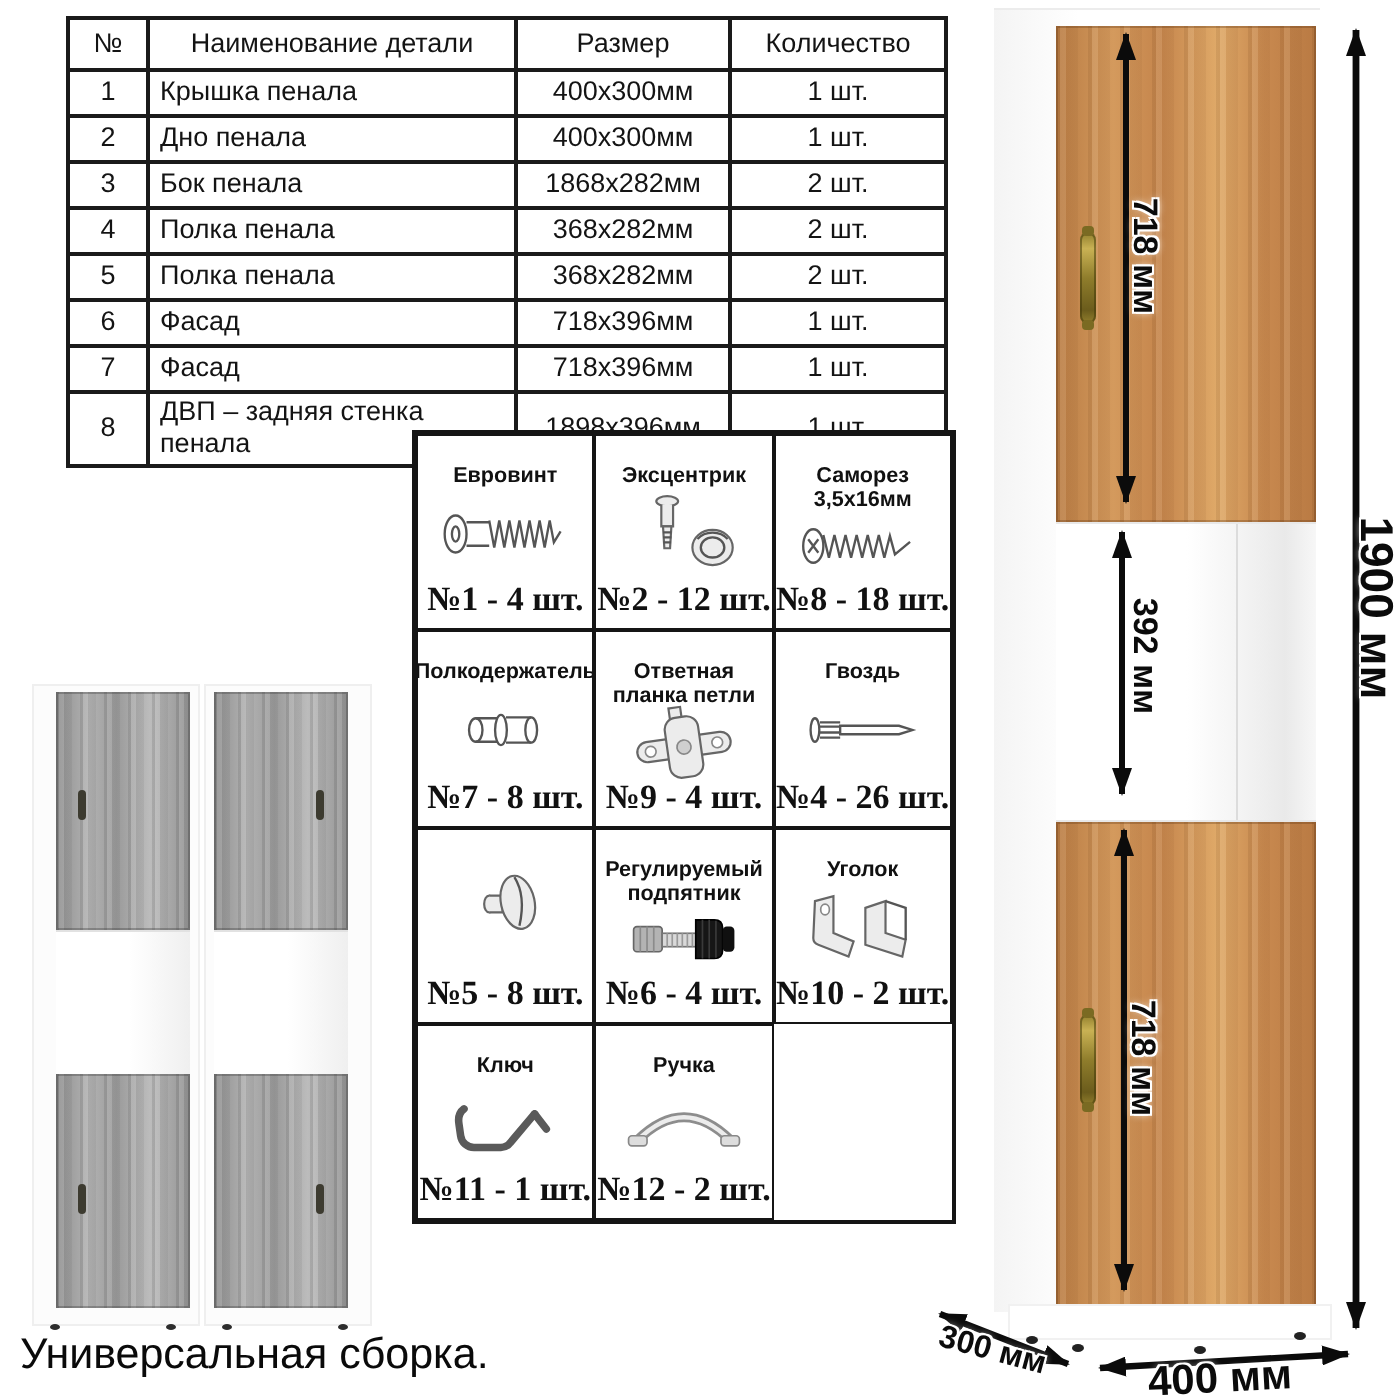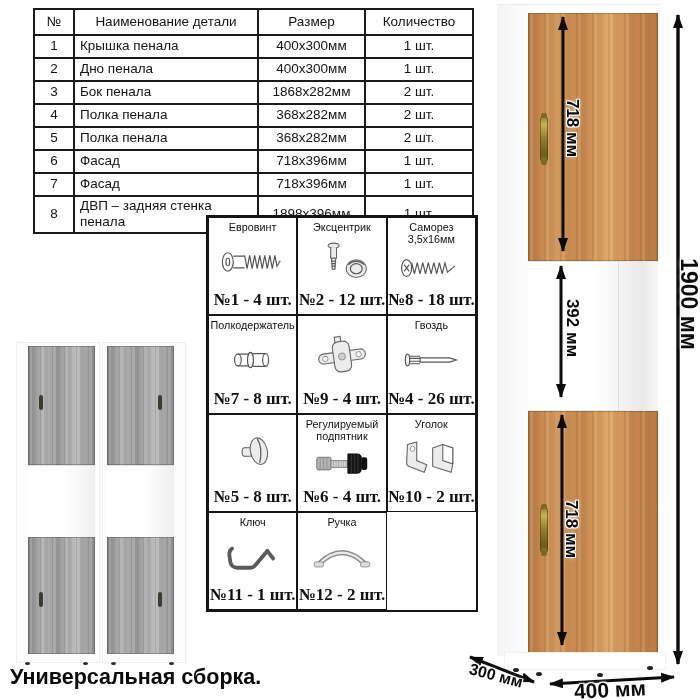--- a/index.html
+++ b/index.html
@@ -13,21 +13,21 @@
   .parts td{height:19px;text-align:center;}
   .parts td.nm{text-align:left;}
   .c-no{width:28px;}.c-nm{width:172px;}.c-sz{width:95px;}.c-qt{width:96px;}
 
   
   .hw{position:absolute;left:206px;top:215px;width:272px;height:397px;display:grid;
       grid-template-columns:repeat(3,1fr);grid-template-rows:repeat(4,1fr);
       border:2.5px solid #151515;background:#fff;box-sizing:border-box;}
   .hw-cell{border:1.3px solid #151515;display:flex;flex-direction:column;align-items:center;
            justify-content:space-between;padding:3px 2px 4px;box-sizing:border-box;overflow:hidden;}
-  .hw-title{font-weight:normal;font-size:10.8px;text-align:center;line-height:1.12;}
+  .hw-title{font-weight:bold;font-size:10.8px;text-align:center;line-height:1.12;margin-top:11px;}
   .hw-count{font-weight:bold;font-size:17px;white-space:nowrap;font-family:Liberation Serif, serif;}
   .hw-ic{flex:1;display:flex;align-items:center;justify-content:center;min-height:0;}
   .hw-ic svg{width:74px;height:42px;}
 
   
   .oak{background:
     repeating-linear-gradient(90deg, rgba(101,58,22,.12) 0 2px, rgba(255,246,230,.10) 2px 5px,
       rgba(120,70,30,.08) 5px 11px, rgba(0,0,0,0) 11px 16px),
     linear-gradient(90deg,#b97c44,#d49a5d 22%,#c5854c 40%,#dfa968 62%,#c8894f 80%,#b97a43);
     box-shadow:inset 0 0 0 1px rgba(90,50,15,.3);}
@@ -70,21 +70,21 @@
   .brass:before,.brass:after{content:"";position:absolute;left:1px;width:6px;height:5px;border-radius:2px;
          background:#7a6a22;}
   .brass:before{top:-3px;}.brass:after{bottom:-3px;}
 
   
   .dimsvg{position:absolute;left:0;top:0;z-index:5;pointer-events:none;}
   .dim{position:absolute;z-index:6;font-weight:bold;color:#0b0b0b;white-space:nowrap;
        text-shadow:-1px -1px 0 #fff,1px -1px 0 #fff,-1px 1px 0 #fff,1px 1px 0 #fff,0 0 4px #fff;}
   .dim-v{transform:translate(-50%,-50%) rotate(90deg);}
 
-  .caption{position:absolute;left:10px;top:665px;font-size:21.5px;font-weight:bold;color:#0a0a0a;}
+  .caption{position:absolute;left:10px;top:665px;font-size:21.5px;font-weight:normal;color:#0a0a0a;}
 
   .ic-line{stroke:#555;fill:none;stroke-width:1.4;}
   .ic-fill{stroke:#666;fill:#ececec;stroke-width:1.3;}
 </style>
 </head>
 <body>
 
 <div class="canvas">
 
   <table class="parts">
@@ -198,20 +198,21 @@
         <ellipse class="ic-line" cx="37" cy="25" rx="3.5" ry="9" fill="#fafafa"></ellipse>
         <path class="ic-line" d="M40 17.5 h15 M40 32.5 h15"></path>
         <ellipse class="ic-line" cx="55" cy="25" rx="3.5" ry="7.5" fill="#fafafa"></ellipse>
           </svg>
       </div>
       <div class="hw-count">№7 - 8 шт.</div>
     </div>
 
 
     <div class="hw-cell">
+      <div class="hw-title">Ответная планка петли</div>
       <div class="hw-ic">
         <svg viewBox="0 0 80 50">
             <g transform="rotate(-8 40 28)">
         <rect class="ic-fill" x="34" y="4" width="7" height="9" fill="#d5d5d5"></rect>
         <rect class="ic-fill" x="12" y="22" width="56" height="12" rx="6"></rect>
         <rect class="ic-fill" x="30" y="10" width="20" height="36" rx="7"></rect>
         <circle cx="20" cy="28" r="3.2" fill="#fff" stroke="#888"></circle>
         <circle cx="60" cy="28" r="3.2" fill="#fff" stroke="#888"></circle>
         <circle cx="40" cy="28" r="4.2" fill="#cfcfcf" stroke="#888"></circle>
             </g>

